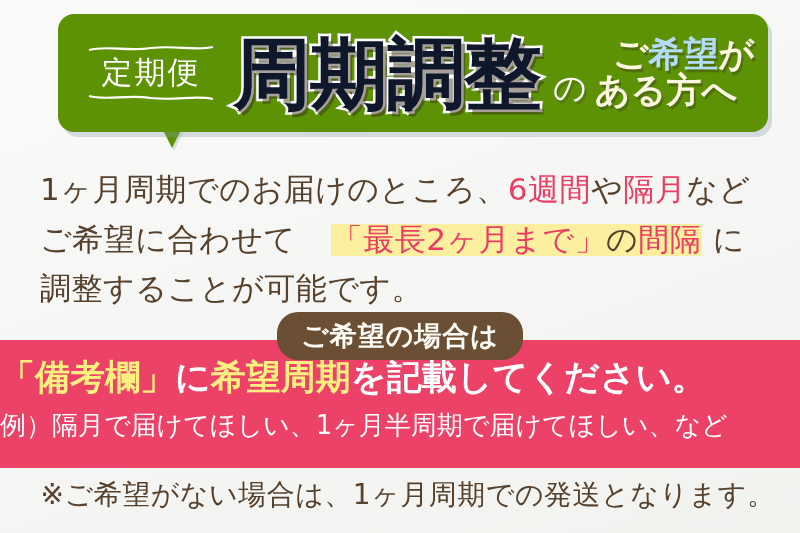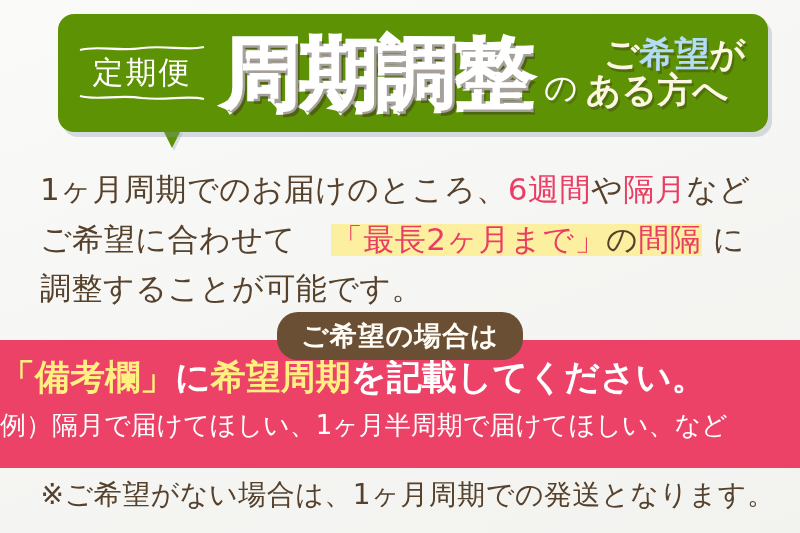--- a/index.html
+++ b/index.html
@@ -22,21 +22,21 @@
     position:absolute;left:0;top:0;width:800px;height:148px;
   }
   .header-bubble{
     position:absolute;left:58px;top:14px;
     width:710px;height:118px;
     background:#5d9205;
     border-radius:16px;
     box-shadow:4px 5px 0 rgba(130,150,170,.30);
     display:flex;align-items:center;
     box-sizing:border-box;
-    padding:0 14px 0 20px;
+    padding:0 14px 0 29px;
   }
   .bubble-tail{
     position:absolute;left:163px;top:130px;
     width:0;height:0;
     border-left:9px solid transparent;
     border-right:9px solid transparent;
     border-top:18px solid #5d9205;
     filter:drop-shadow(2px 3px 0 rgba(130,150,170,.28));
   }
 
@@ -57,21 +57,21 @@
     padding:4px 4px 5px 4px;
     white-space:nowrap;
   }
   .wave{
     display:block;width:128px;height:9px;
   }
   .wave path{fill:none;stroke:#ffffff;stroke-width:2.2;}
 
   
   .big-yellow{
-    color:#ffffff;
+    color:#0f172a;
     font-size:78px;
     line-height:1;
     font-weight:700;
     letter-spacing:-1px;
     white-space:nowrap;
     margin:0 2px 0 4px;
     -webkit-text-stroke:5px #ffffff;
     paint-order:stroke fill;
     text-shadow:
       4px 5px 0 rgba(55,45,30,.45);

